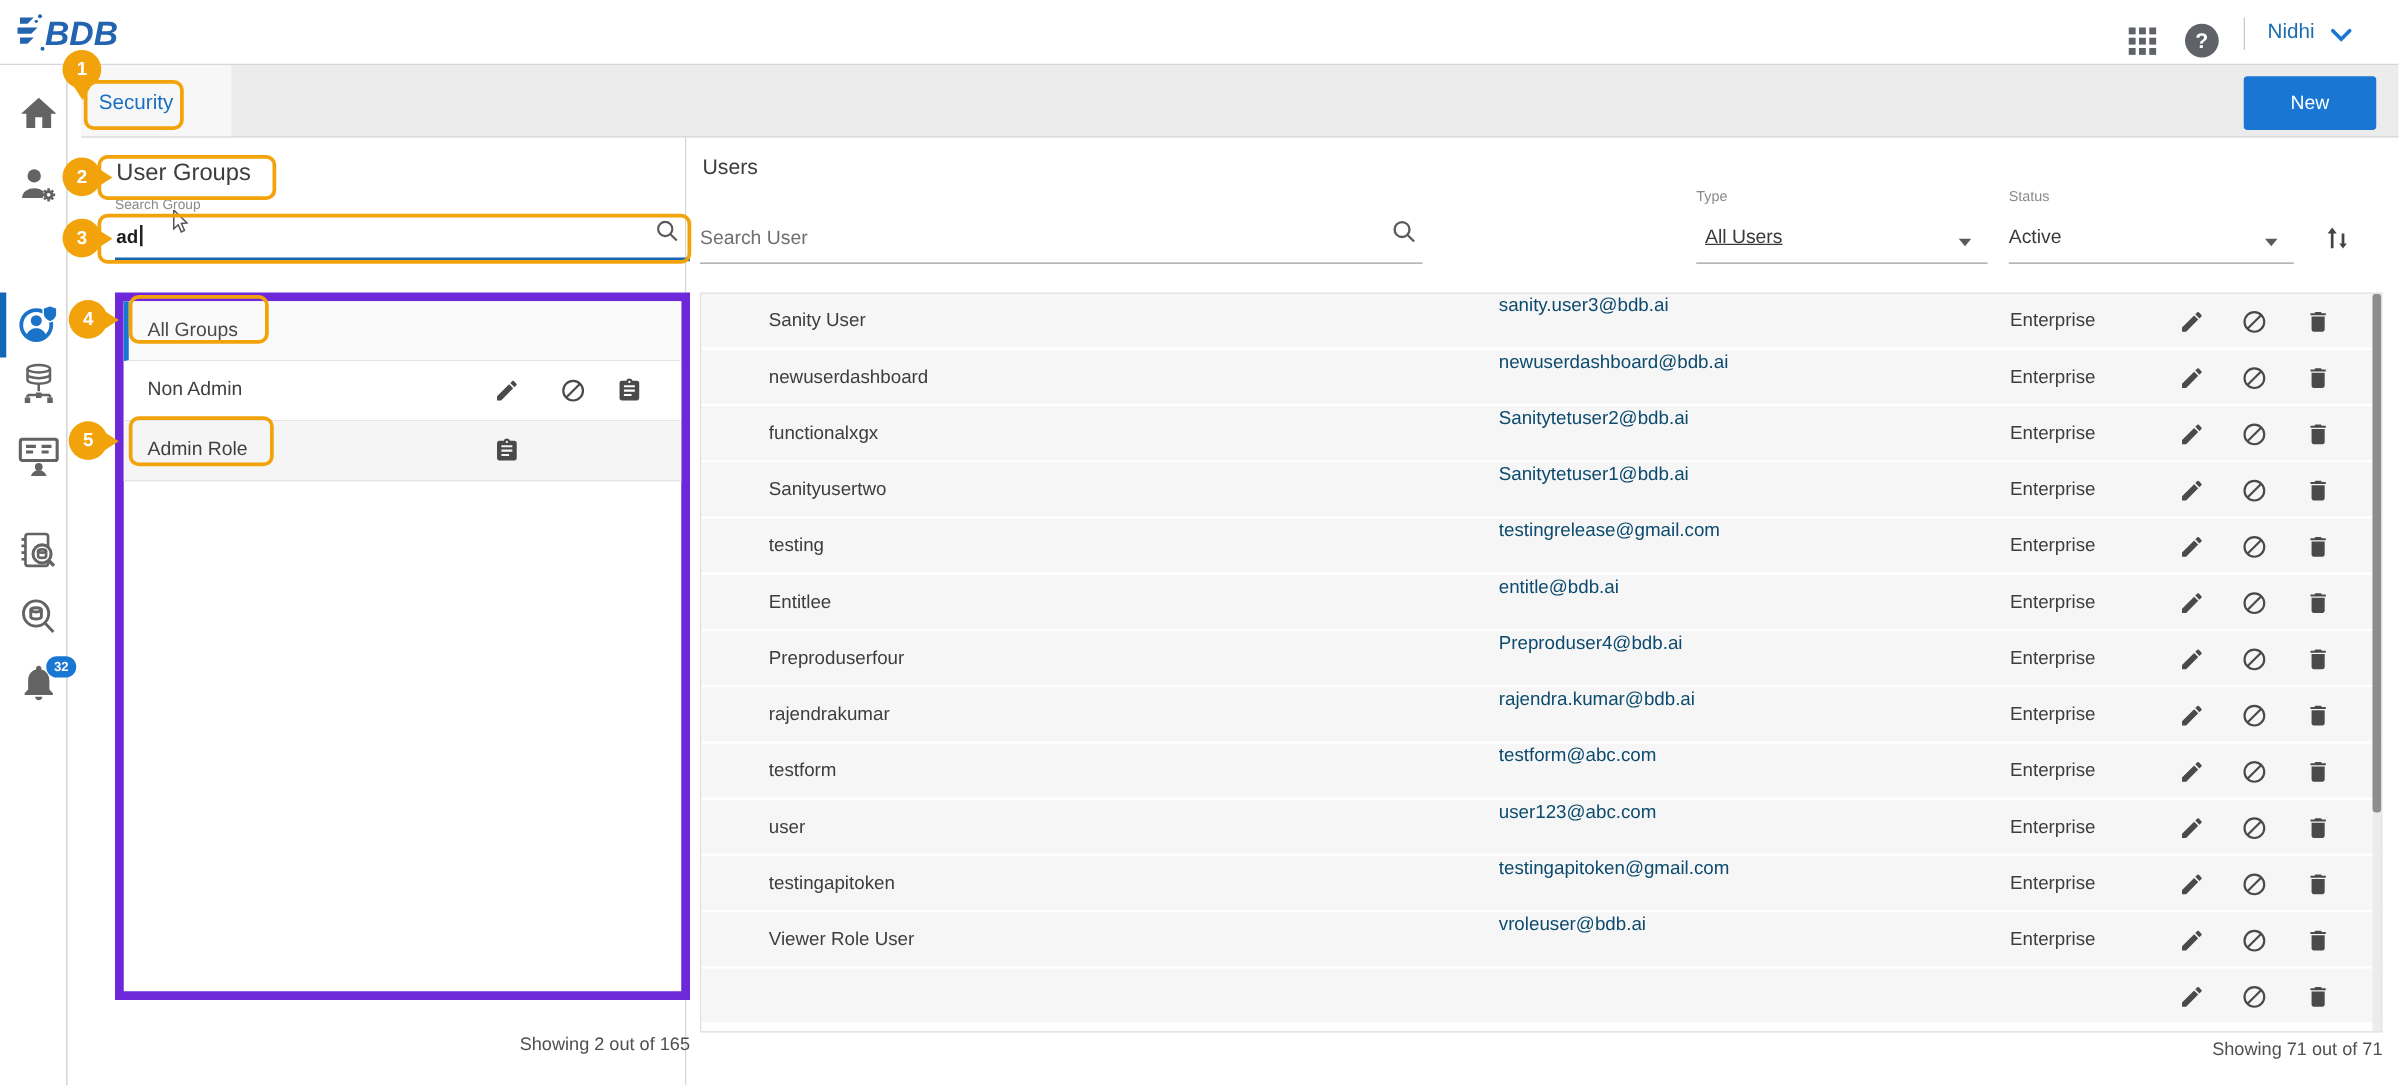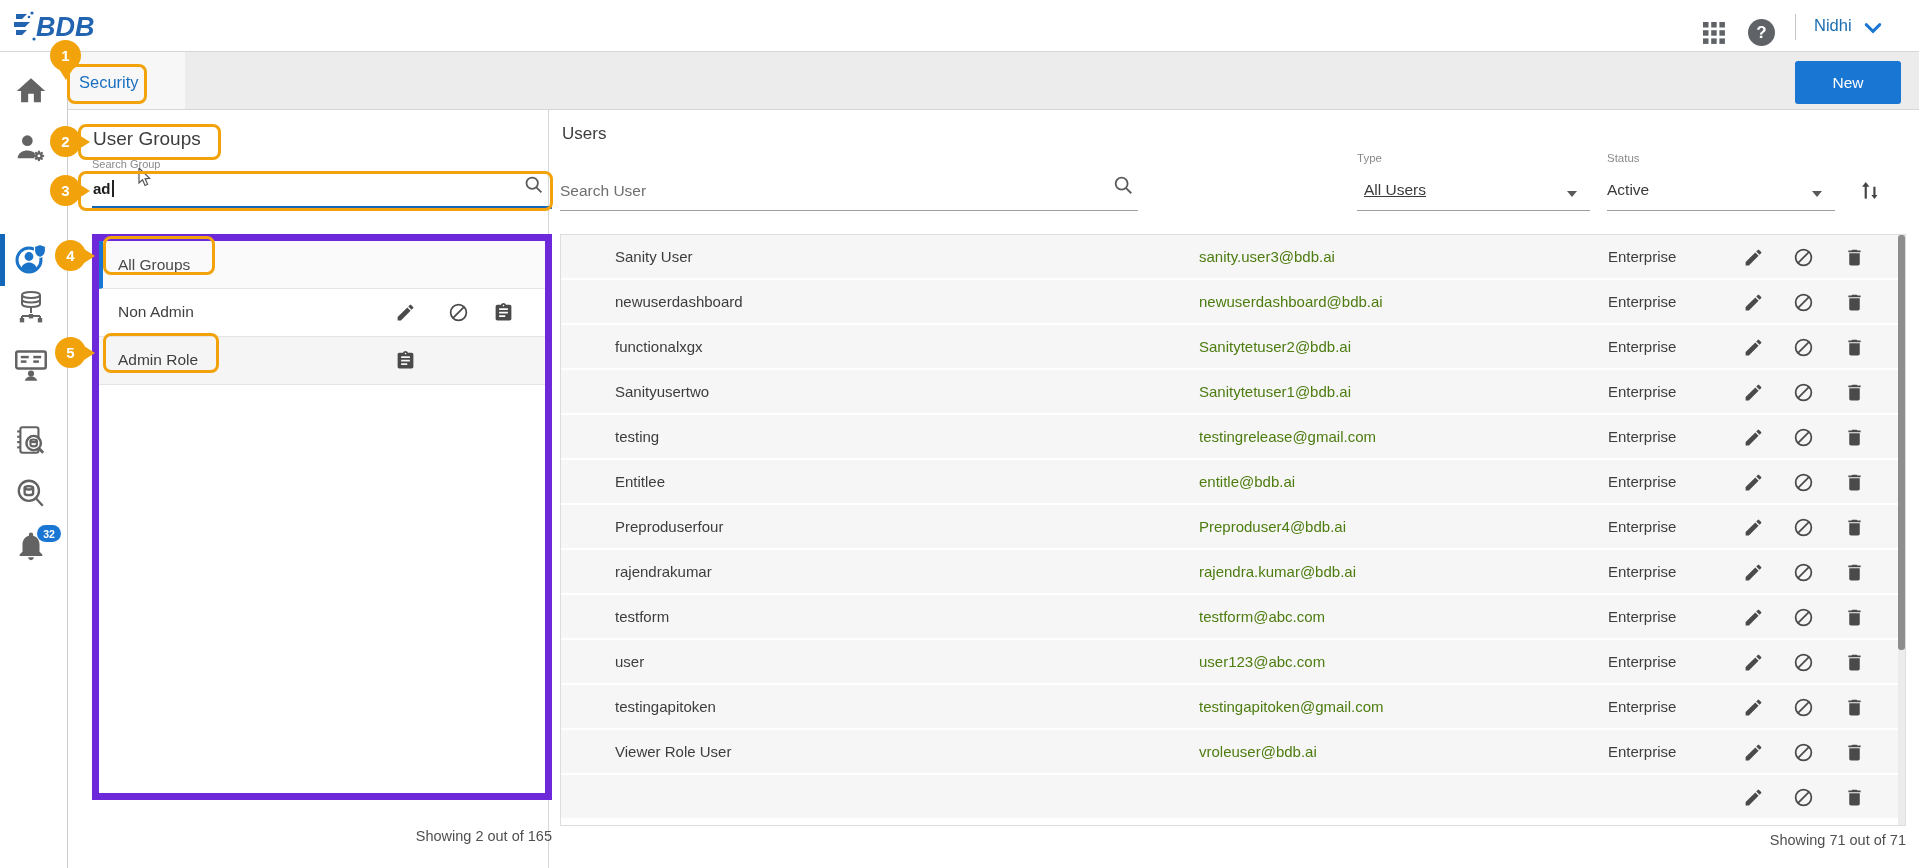--- a/index.html
+++ b/index.html
@@ -18,21 +18,21 @@
   .chev{position:absolute;left:1864px;top:22px;width:18px;height:12px;cursor:pointer;}
 
   
   .secbar{position:absolute;left:65px;top:52px;width:1854px;height:58px;background:#ececec;border-bottom:1px solid #d6d6d6;}
   .sec-tab{position:absolute;left:65px;top:52px;width:120px;height:57px;background:#f7f7f7;}
   .sec-label{position:absolute;left:79px;top:73px;font-size:16.5px;color:#1a6fc0;cursor:pointer;}
   .new-btn{position:absolute;left:1795px;top:61px;width:106px;height:43px;background:#1976d2;color:#fff;
            font-size:15.5px;border:none;border-radius:3px;display:flex;align-items:center;justify-content:center;cursor:pointer;}
 
   
-  .sidebar{position:absolute;left:0;top:52px;width:68px;height:816px;background:#fff;border-right:1px solid #cccccc;}
+  .sidebar{position:absolute;left:0;top:52px;width:54px;height:816px;background:#fff;border-right:1px solid #cccccc;}
   .sb-ic{position:absolute;left:14px;width:34px;height:34px;cursor:pointer;}
   .sb-ic svg{width:100%;height:100%;}
   .active-bar{position:absolute;left:0;top:182px;width:5px;height:52px;background:#1467b8;}
   .badge{position:absolute;left:37px;top:473px;min-width:24px;height:17px;padding:0 4px;border-radius:9px;background:#1976d2;
          color:#fff;font-size:10.5px;font-weight:bold;display:flex;align-items:center;justify-content:center;}
 
   
   .lpanel-divider{position:absolute;left:548px;top:110px;width:1px;height:758px;background:#d8d8d8;}
   .lp-title{position:absolute;left:93px;top:128px;font-size:19px;color:#3d3d3d;}
   .lp-search-label{position:absolute;left:92px;top:158px;font-size:11px;color:#8a8a8a;}
@@ -65,21 +65,21 @@
   .flt-label{position:absolute;top:152px;font-size:11.5px;color:#8a8a8a;}
   .flt-value{position:absolute;top:181px;font-size:15.5px;color:#3a3a3a;cursor:pointer;}
   .flt-underline{position:absolute;top:210px;height:1px;background:#9e9e9e;}
   .dd-arrow{position:absolute;top:191px;width:0;height:0;border-left:5.5px solid transparent;
             border-right:5.5px solid transparent;border-top:6px solid #5a5a5a;cursor:pointer;}
   .sort-icon{position:absolute;left:1856px;top:177px;width:26px;height:26px;cursor:pointer;}
 
   .utable{position:absolute;left:560px;top:234px;width:1346px;height:592px;border:1px solid #dddddd;background:#fff;overflow:hidden;}
   .u-row{position:relative;height:45px;background:#f6f6f6;border-bottom:2px solid #ffffff;cursor:default;}
   .u-name{position:absolute;left:54px;top:13px;font-size:15px;color:#3d3d3d;}
-  .u-email{position:absolute;left:638px;top:13px;font-size:15px;color:#4d7c0f;}
+  .u-email{position:absolute;left:638px;top:1px;font-size:15px;color:#0c4a6e;}
   .u-type{position:absolute;left:1047px;top:13px;font-size:15px;color:#3d3d3d;}
   .act{position:absolute;top:12px;width:21px;height:21px;cursor:pointer;}
   .act svg{width:100%;height:100%;}
   .a-edit{left:1182px;} .a-block{left:1232px;} .a-del{left:1283px;}
   .scroll-track{position:absolute;left:1337px;top:0;width:7px;height:100%;background:#ececec;}
   .scroll-thumb{position:absolute;left:0;top:0;width:7px;height:415px;background:#8d8d8d;border-radius:3px;cursor:pointer;}
   .up-footer{position:absolute;left:1500px;top:832px;width:406px;text-align:right;font-size:14.5px;color:#4f4f4f;}
 
   
   .ann-box{position:absolute;border:3px solid #F2A30B;border-radius:8px;z-index:40;pointer-events:none;}

